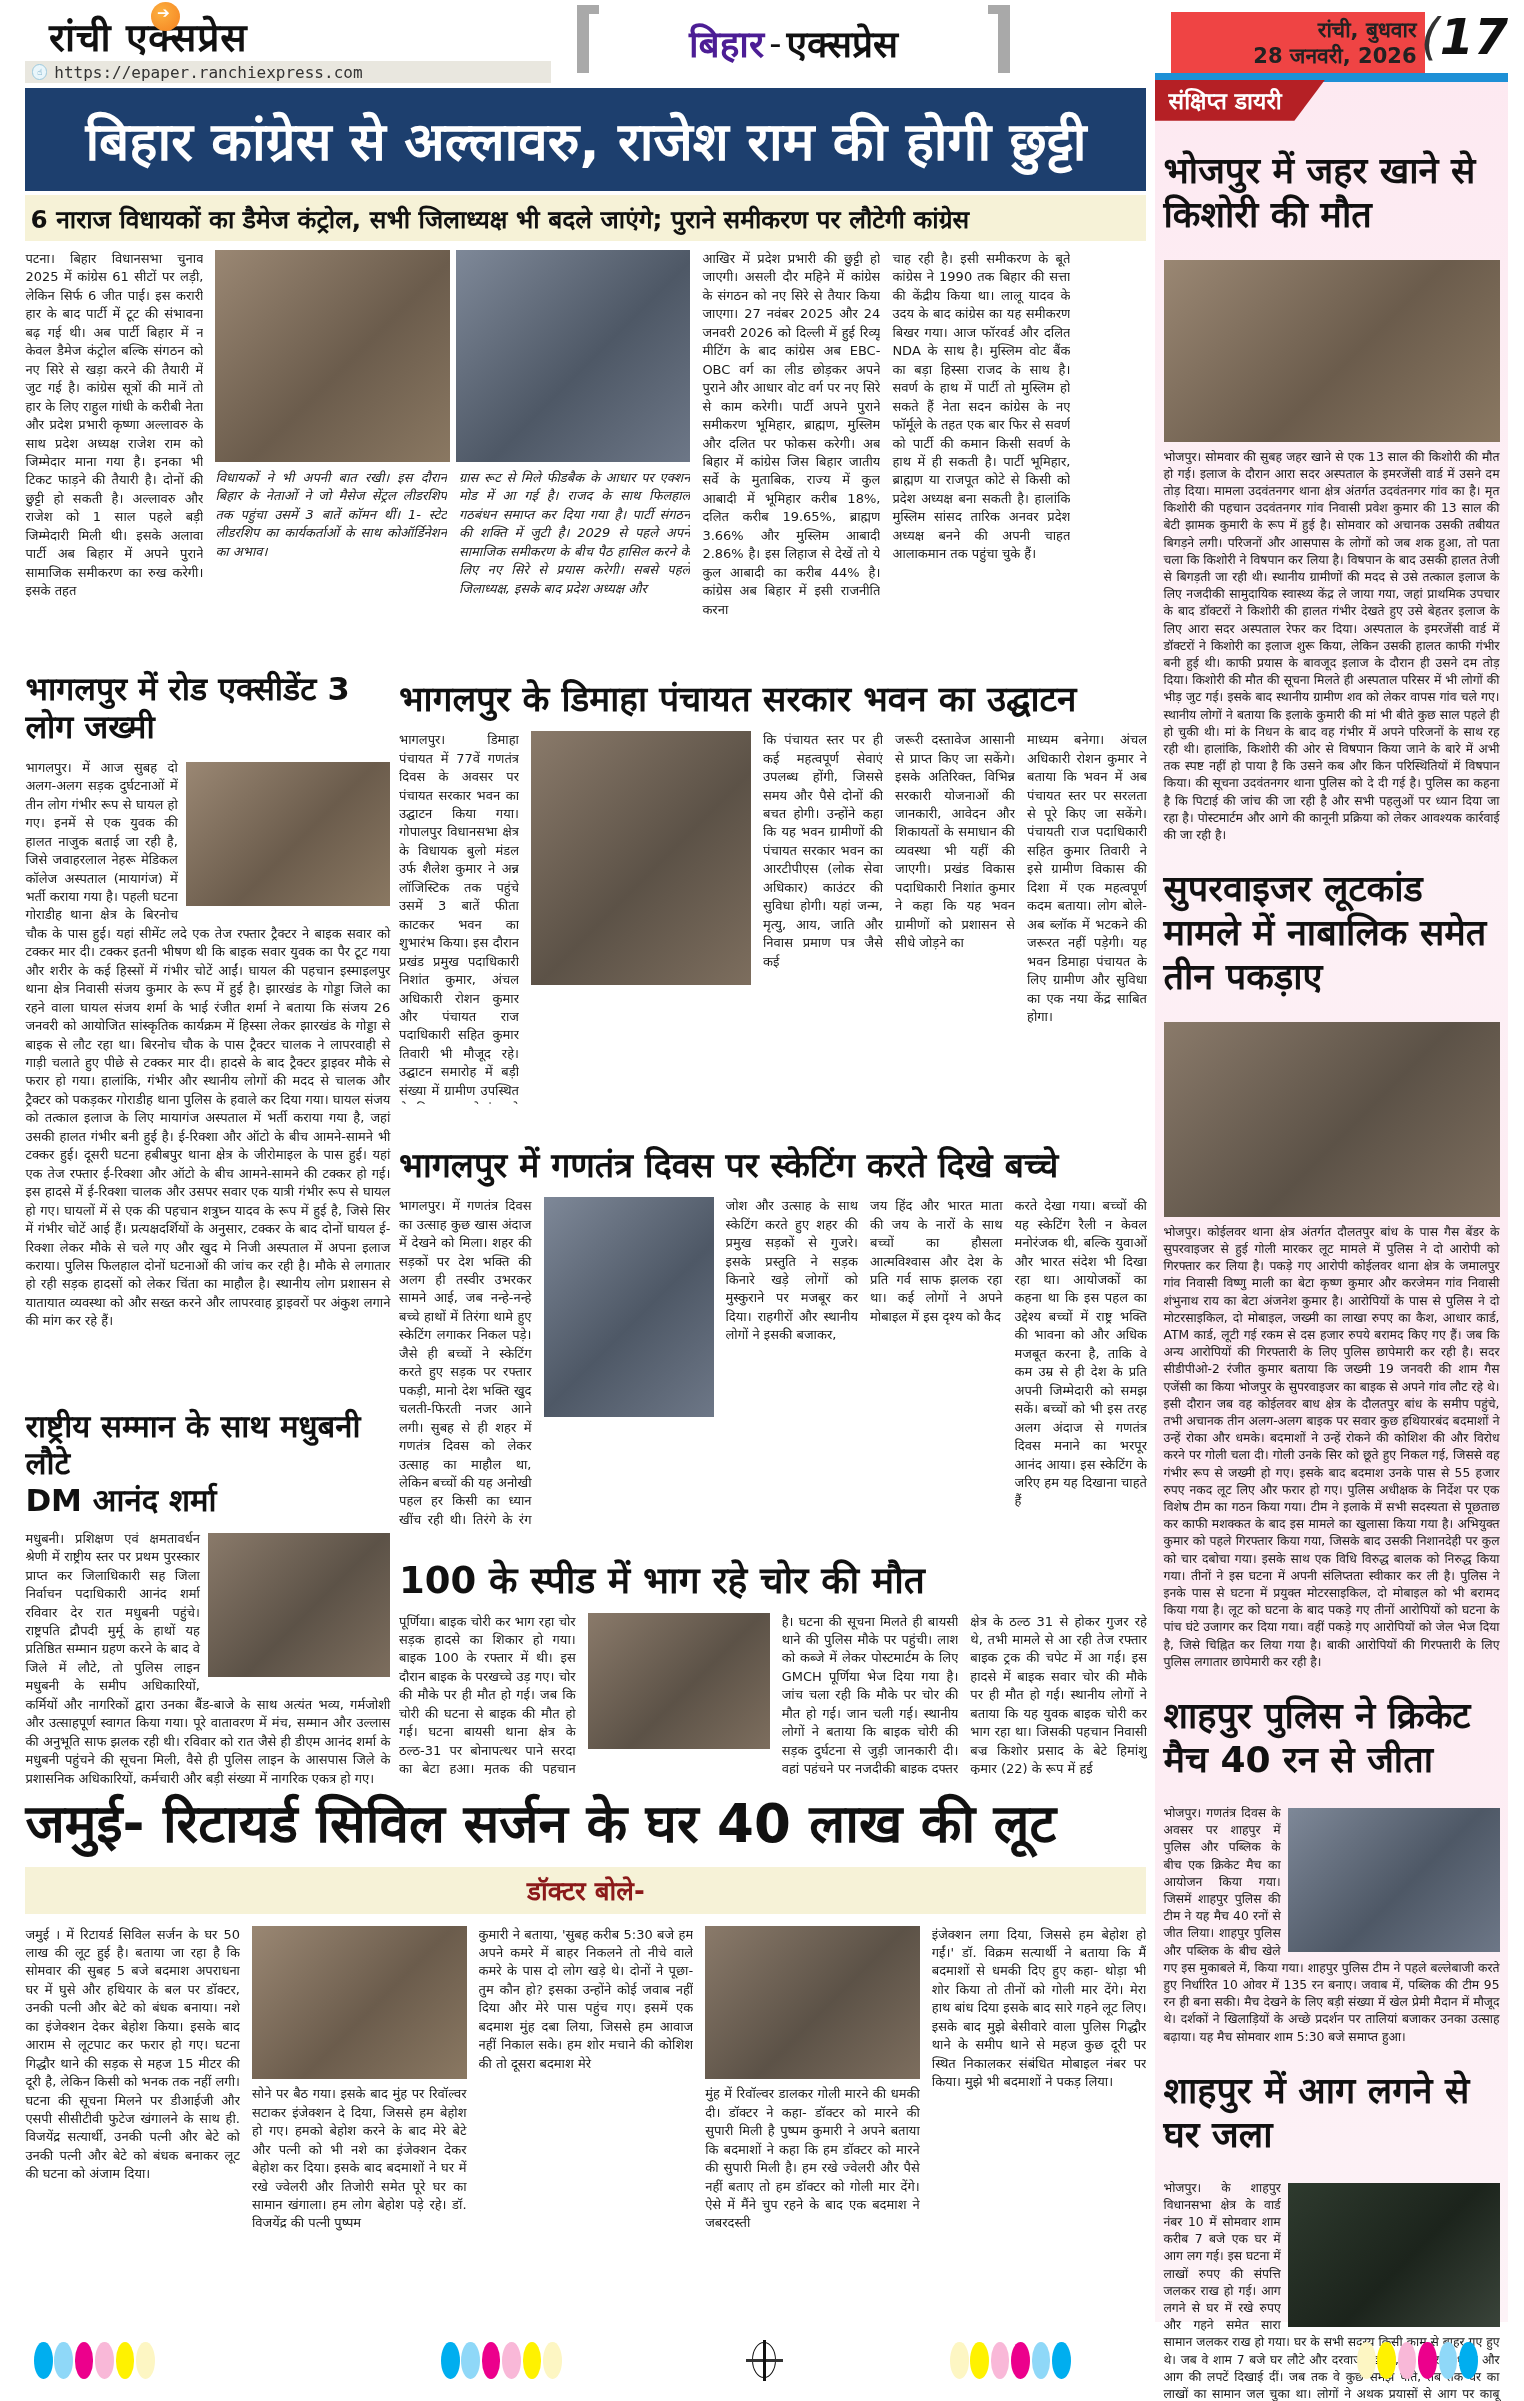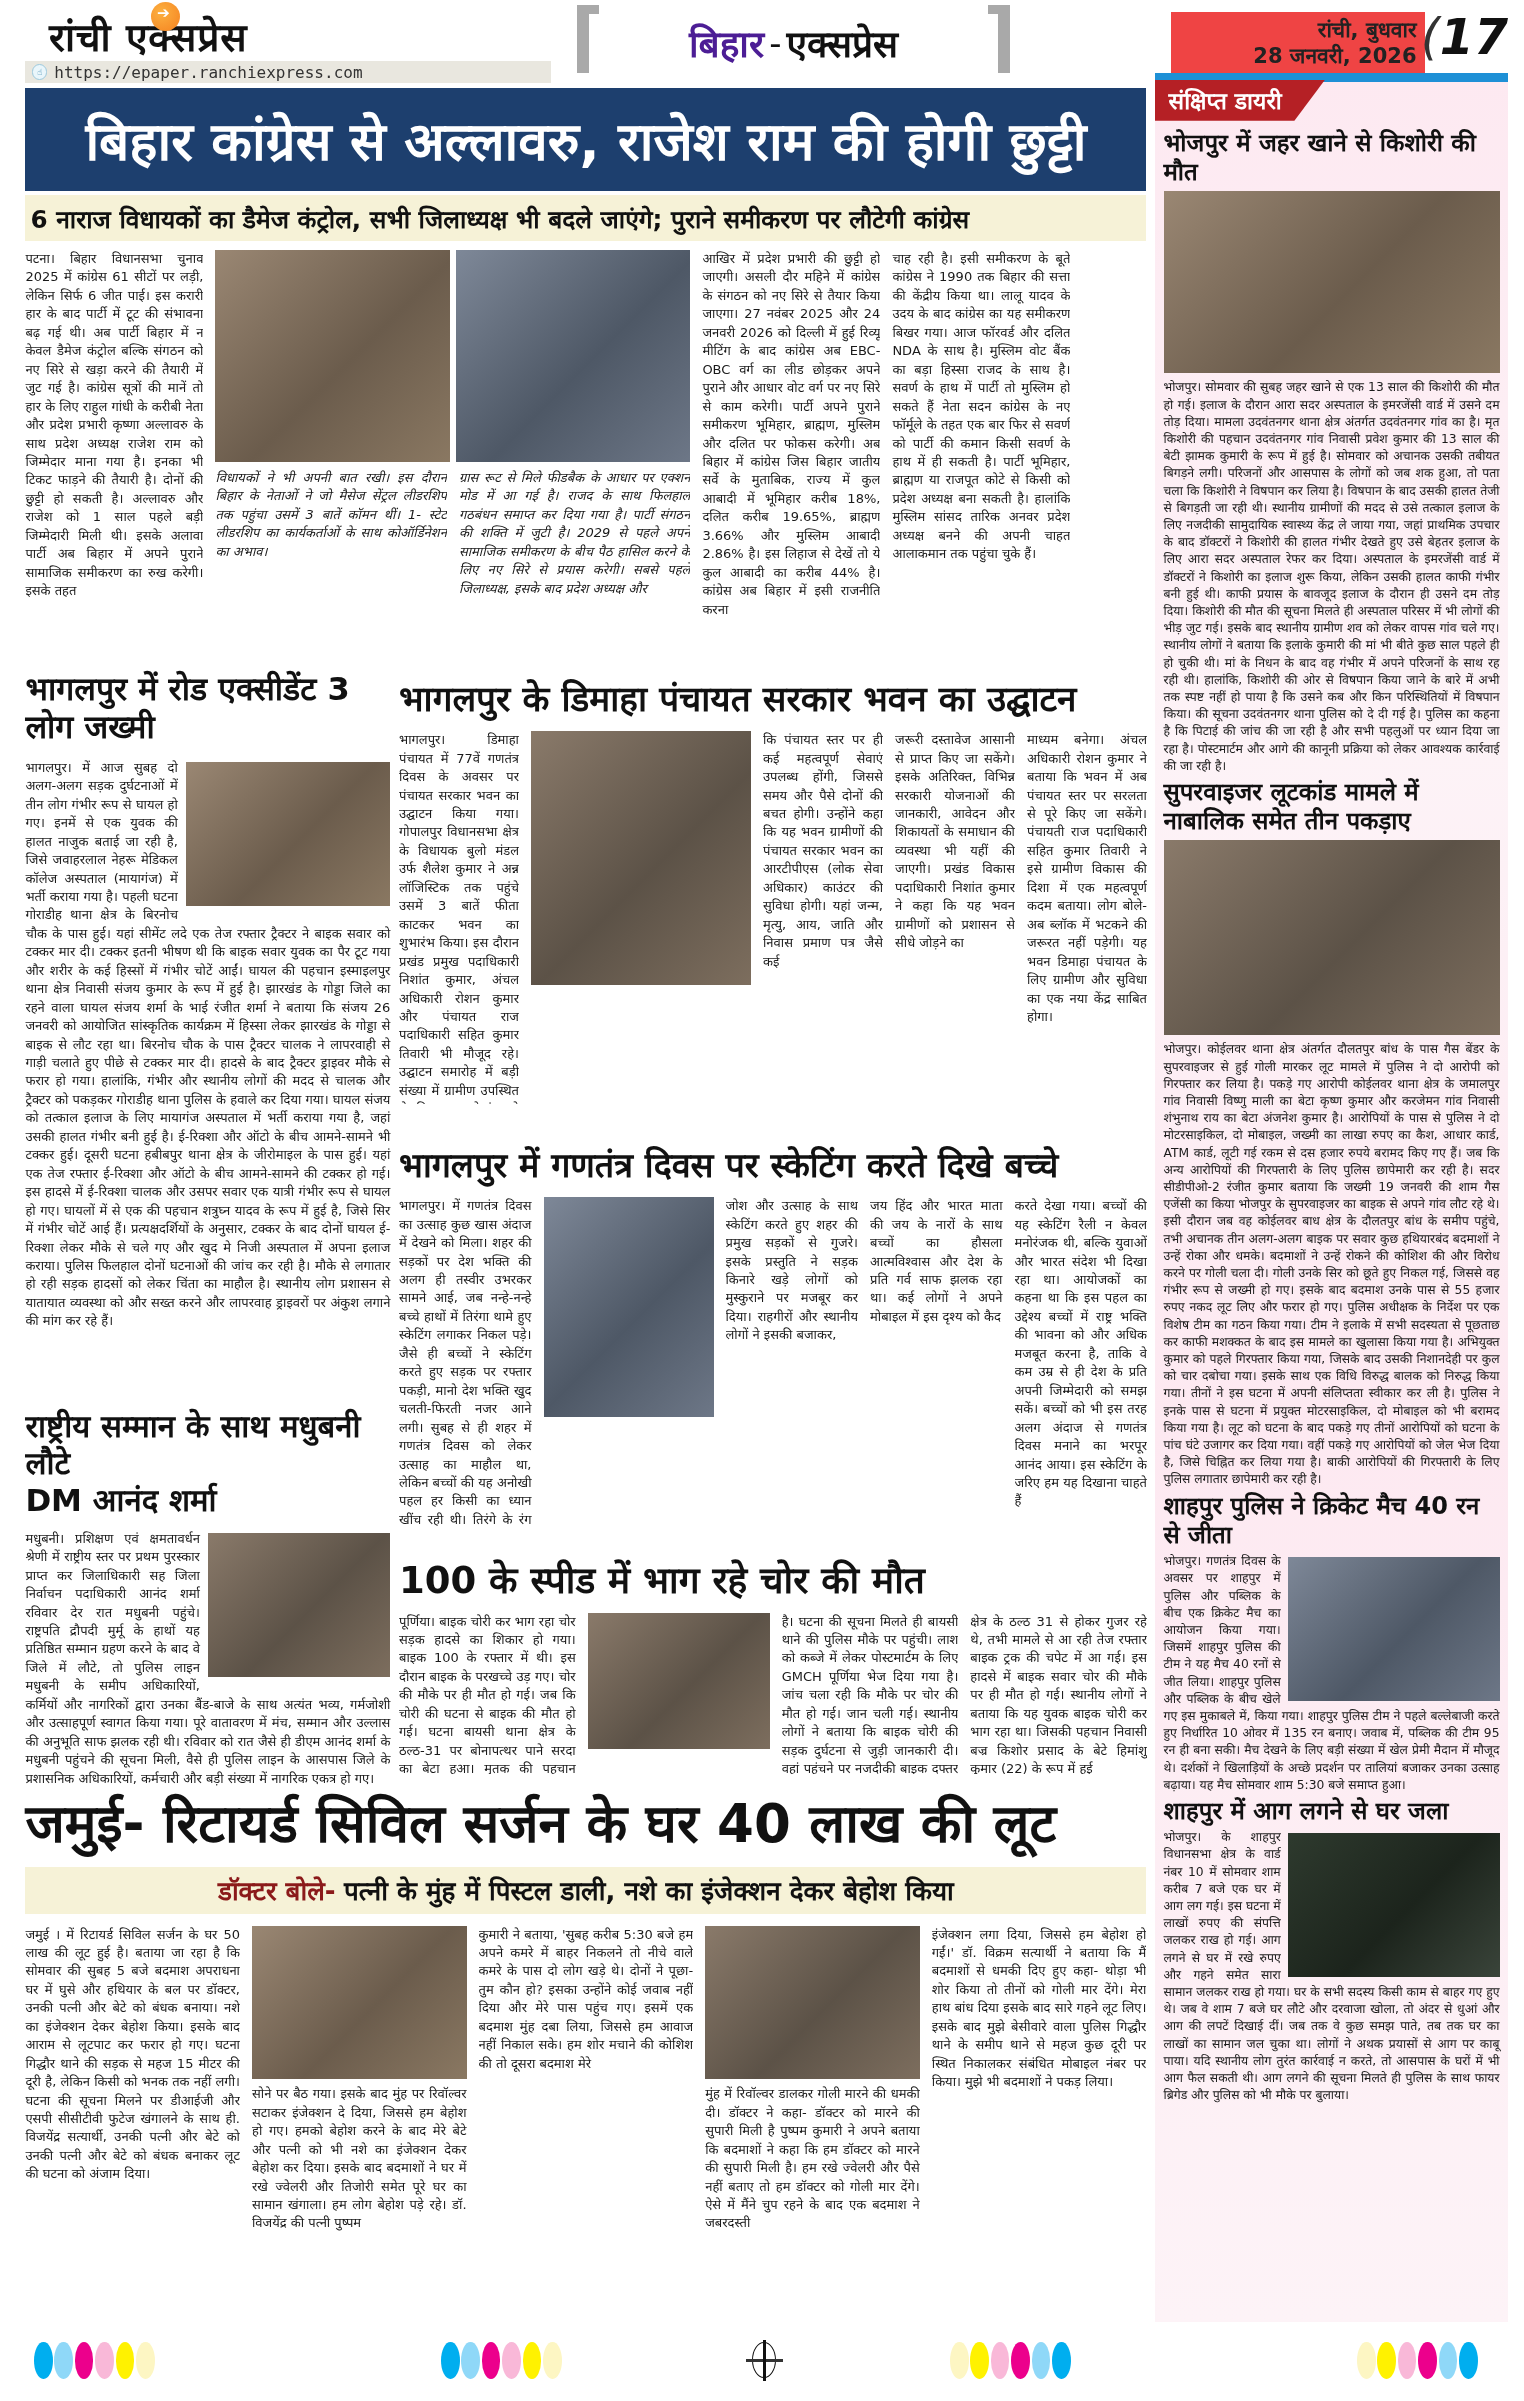--- a/index.html
+++ b/index.html
@@ -92,21 +92,21 @@
   .jamui-photo1 { width:100%; height:153px; margin-bottom:6.8px; }
 
   
   .sidebar { position:absolute; left:1155px; top:73px; width:353px; height:2249px;
              background:linear-gradient(180deg,#fde9f1 0%,#fdf3f7 30%,#fde9f1 60%,#fdf3f7 100%); }
   .sb-topline { position:absolute; left:0; top:0; width:353px; height:8.5px; background:#1e90d6; }
   .sb-badge { position:absolute; left:0; top:6.8px; width:170px; height:41px; background:#b52025;
               clip-path:polygon(0 0,100% 0,82% 100%,0 100%); display:flex; align-items:center; }
   .sb-badge span { color:#fff; font-size:23px; font-weight:bold; padding-left:13.6px; }
   .sb-art { padding:0 8.5px; }
-  .sb-h { font-size:24px; font-weight:bold; color:#111; line-height:1.22; margin:3px 0; }
+  .sb-h { font-size:36px; font-weight:bold; color:#111; line-height:1.22; margin:23px 0; }
   .sb-photo { width:100%; height:182px; margin-bottom:6.8px; }
   .sb-photo.half { width:212px; float:right; margin:3.4px 0 5.1px 6.8px; height:144px; }
   .sb-txt { font-size:12.3px; line-height:1.4; color:#1a1a1a; text-align:justify; }
 
   
   .marks { position:absolute; left:0; top:2342px; width:1525px; height:51px; }
   .dotgrp { position:absolute; display:flex; gap:1.7px; }
   .dot { width:18.7px; height:37px; border-radius:50%; }
   .reg { position:absolute; left:746px; top:0; width:37px; height:37px; }
   .reg .c { position:absolute; left:6px; top:0; width:24px; height:36px; border:1.7px solid #111; border-radius:50%; }
@@ -214,21 +214,20 @@
       <div class="photo speed-photo"></div>
       <div class="col body-txt">है। घटना की सूचना मिलते ही बायसी थाने की पुलिस मौके पर पहुंची। लाश को कब्जे में लेकर पोस्टमार्टम के लिए GMCH पूर्णिया भेज दिया गया है। जांच चला रही कि मौके पर चोर की मौत हो गई। जान चली गई। स्थानीय लोगों ने बताया कि बाइक चोरी की सड़क दुर्घटना से जुड़ी जानकारी दी। वहां पहुंचने पर नजदीकी बाइक दफ्तर होने पर यह बाइक तेज रफ्तार में बायसी थाना</div>
       <div class="col body-txt">क्षेत्र के ठल्ठ 31 से होकर गुजर रहे थे, तभी मामले से आ रही तेज रफ्तार बाइक ट्रक की चपेट में आ गई। इस हादसे में बाइक सवार चोर की मौके पर ही मौत हो गई। स्थानीय लोगों ने बताया कि यह युवक बाइक चोरी कर भाग रहा था। जिसकी पहचान निवासी बज्र किशोर प्रसाद के बेटे हिमांशु कुमार (22) के रूप में हुई</div>
     </div>
   </div>
 
   <div class="art-jamui">
     <div class="jamui-h">जमुई- रिटायर्ड सिविल सर्जन के घर 40 लाख की लूट</div>
     <div class="jamui-sub">
       <span class="dr">डॉक्टर बोले-</span>
-      <span class="st">पत्नी के मुंह में पिस्टल डाली, नशे का इंजेक्शन देकर बेहोश किया</span>
     </div>
     <div class="jamui-cols">
       <div class="col body-txt">जमुई । में रिटायर्ड सिविल सर्जन के घर 50 लाख की लूट हुई है। बताया जा रहा है कि सोमवार की सुबह 5 बजे बदमाश अपराधना घर में घुसे और हथियार के बल पर डॉक्टर, उनकी पत्नी और बेटे को बंधक बनाया। नशे का इंजेक्शन देकर बेहोश किया। इसके बाद आराम से लूटपाट कर फरार हो गए। घटना गिद्धौर थाने की सड़क से महज 15 मीटर की दूरी है, लेकिन किसी को भनक तक नहीं लगी। घटना की सूचना मिलने पर डीआईजी और एसपी सीसीटीवी फुटेज खंगालने के साथ ही. विजयेंद्र सत्यार्थी, उनकी पत्नी और बेटे को उनकी पत्नी और बेटे को बंधक बनाकर लूट की घटना को अंजाम दिया।</div>
       <div class="col">
         <div class="photo warm jamui-photo1"></div>
         <div class="body-txt">सोने पर बैठ गया। इसके बाद मुंह पर रिवॉल्वर सटाकर इंजेक्शन दे दिया, जिससे हम बेहोश हो गए। हमको बेहोश करने के बाद मेरे बेटे और पत्नी को भी नशे का इंजेक्शन देकर बेहोश कर दिया। इसके बाद बदमाशों ने घर में रखे ज्वेलरी और तिजोरी समेत पूरे घर का सामान खंगाला। हम लोग बेहोश पड़े रहे। डॉ. विजयेंद्र की पत्नी पुष्पम</div>
       </div>
       <div class="col body-txt">कुमारी ने बताया, 'सुबह करीब 5:30 बजे हम अपने कमरे में बाहर निकलने तो नीचे वाले कमरे के पास दो लोग खड़े थे। दोनों ने पूछा- तुम कौन हो? इसका उन्होंने कोई जवाब नहीं दिया और मेरे पास पहुंच गए। इसमें एक बदमाश मुंह दबा लिया, जिससे हम आवाज नहीं निकाल सके। हम शोर मचाने की कोशिश की तो दूसरा बदमाश मेरे</div>
       <div class="col">
         <div class="photo jamui-photo1"></div>

